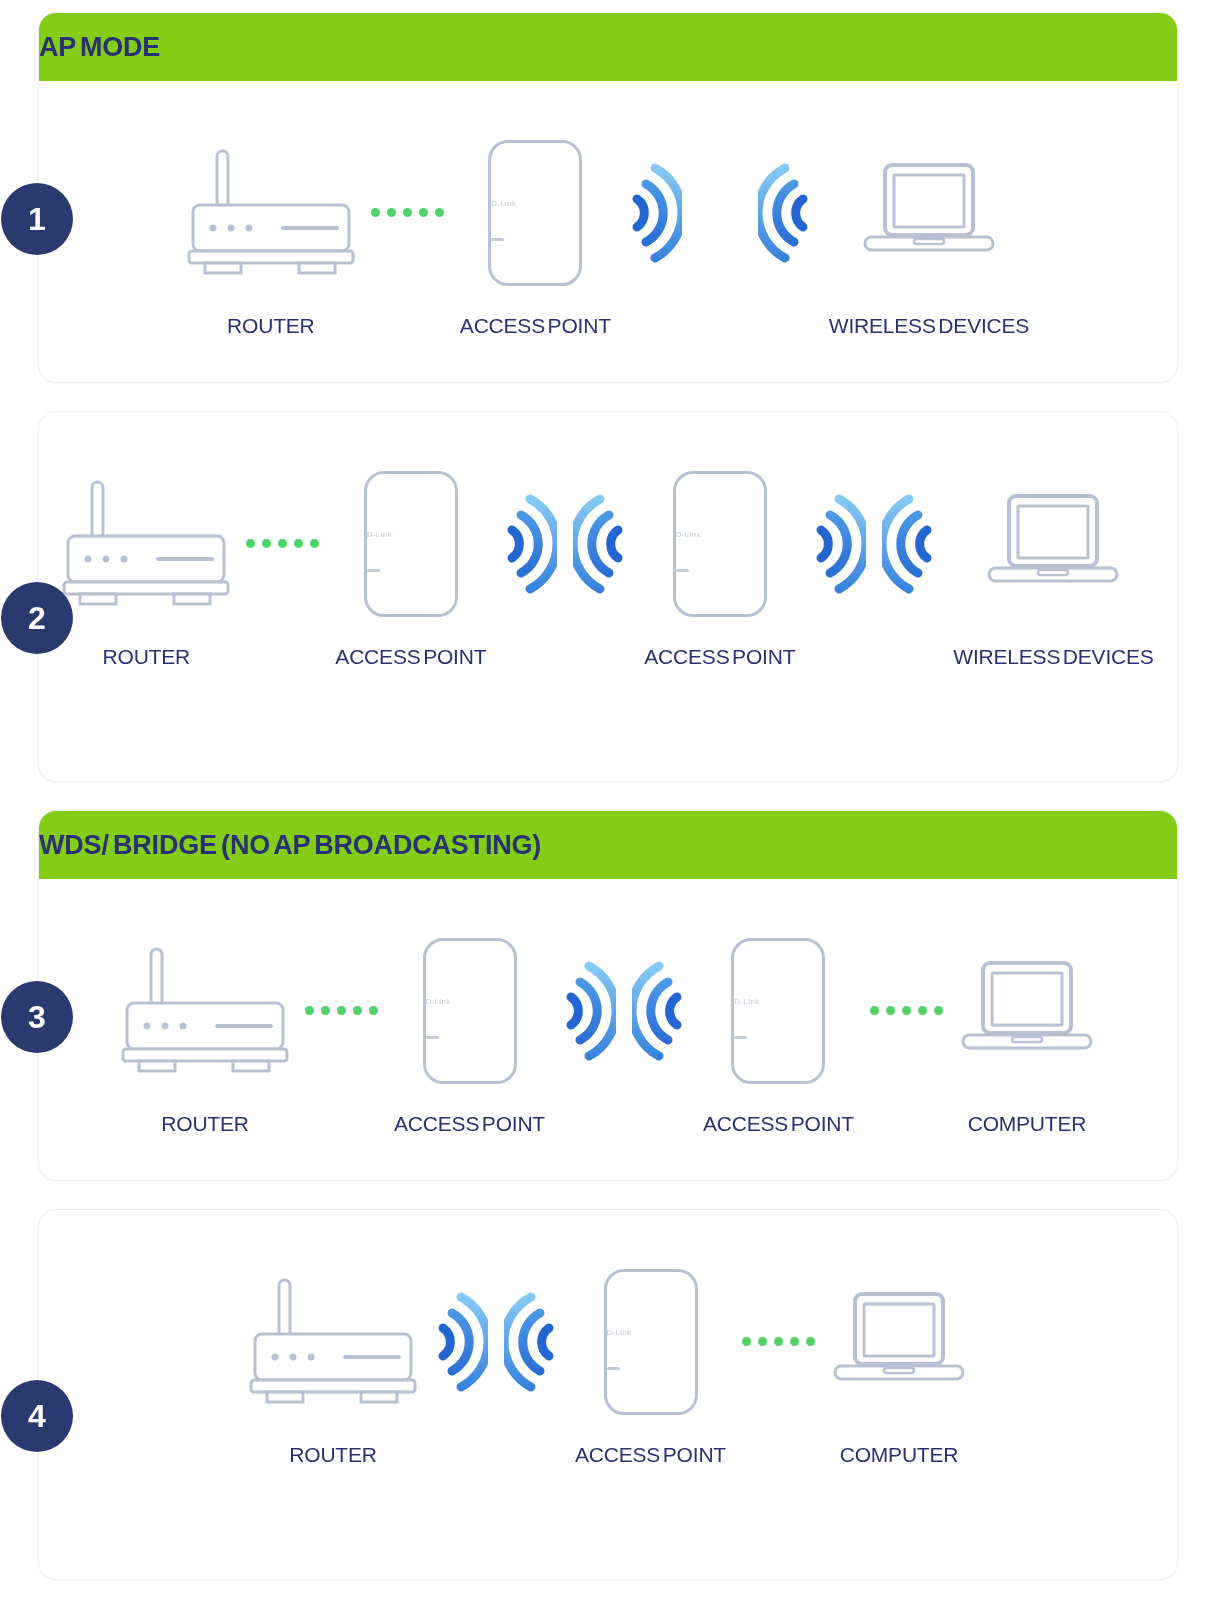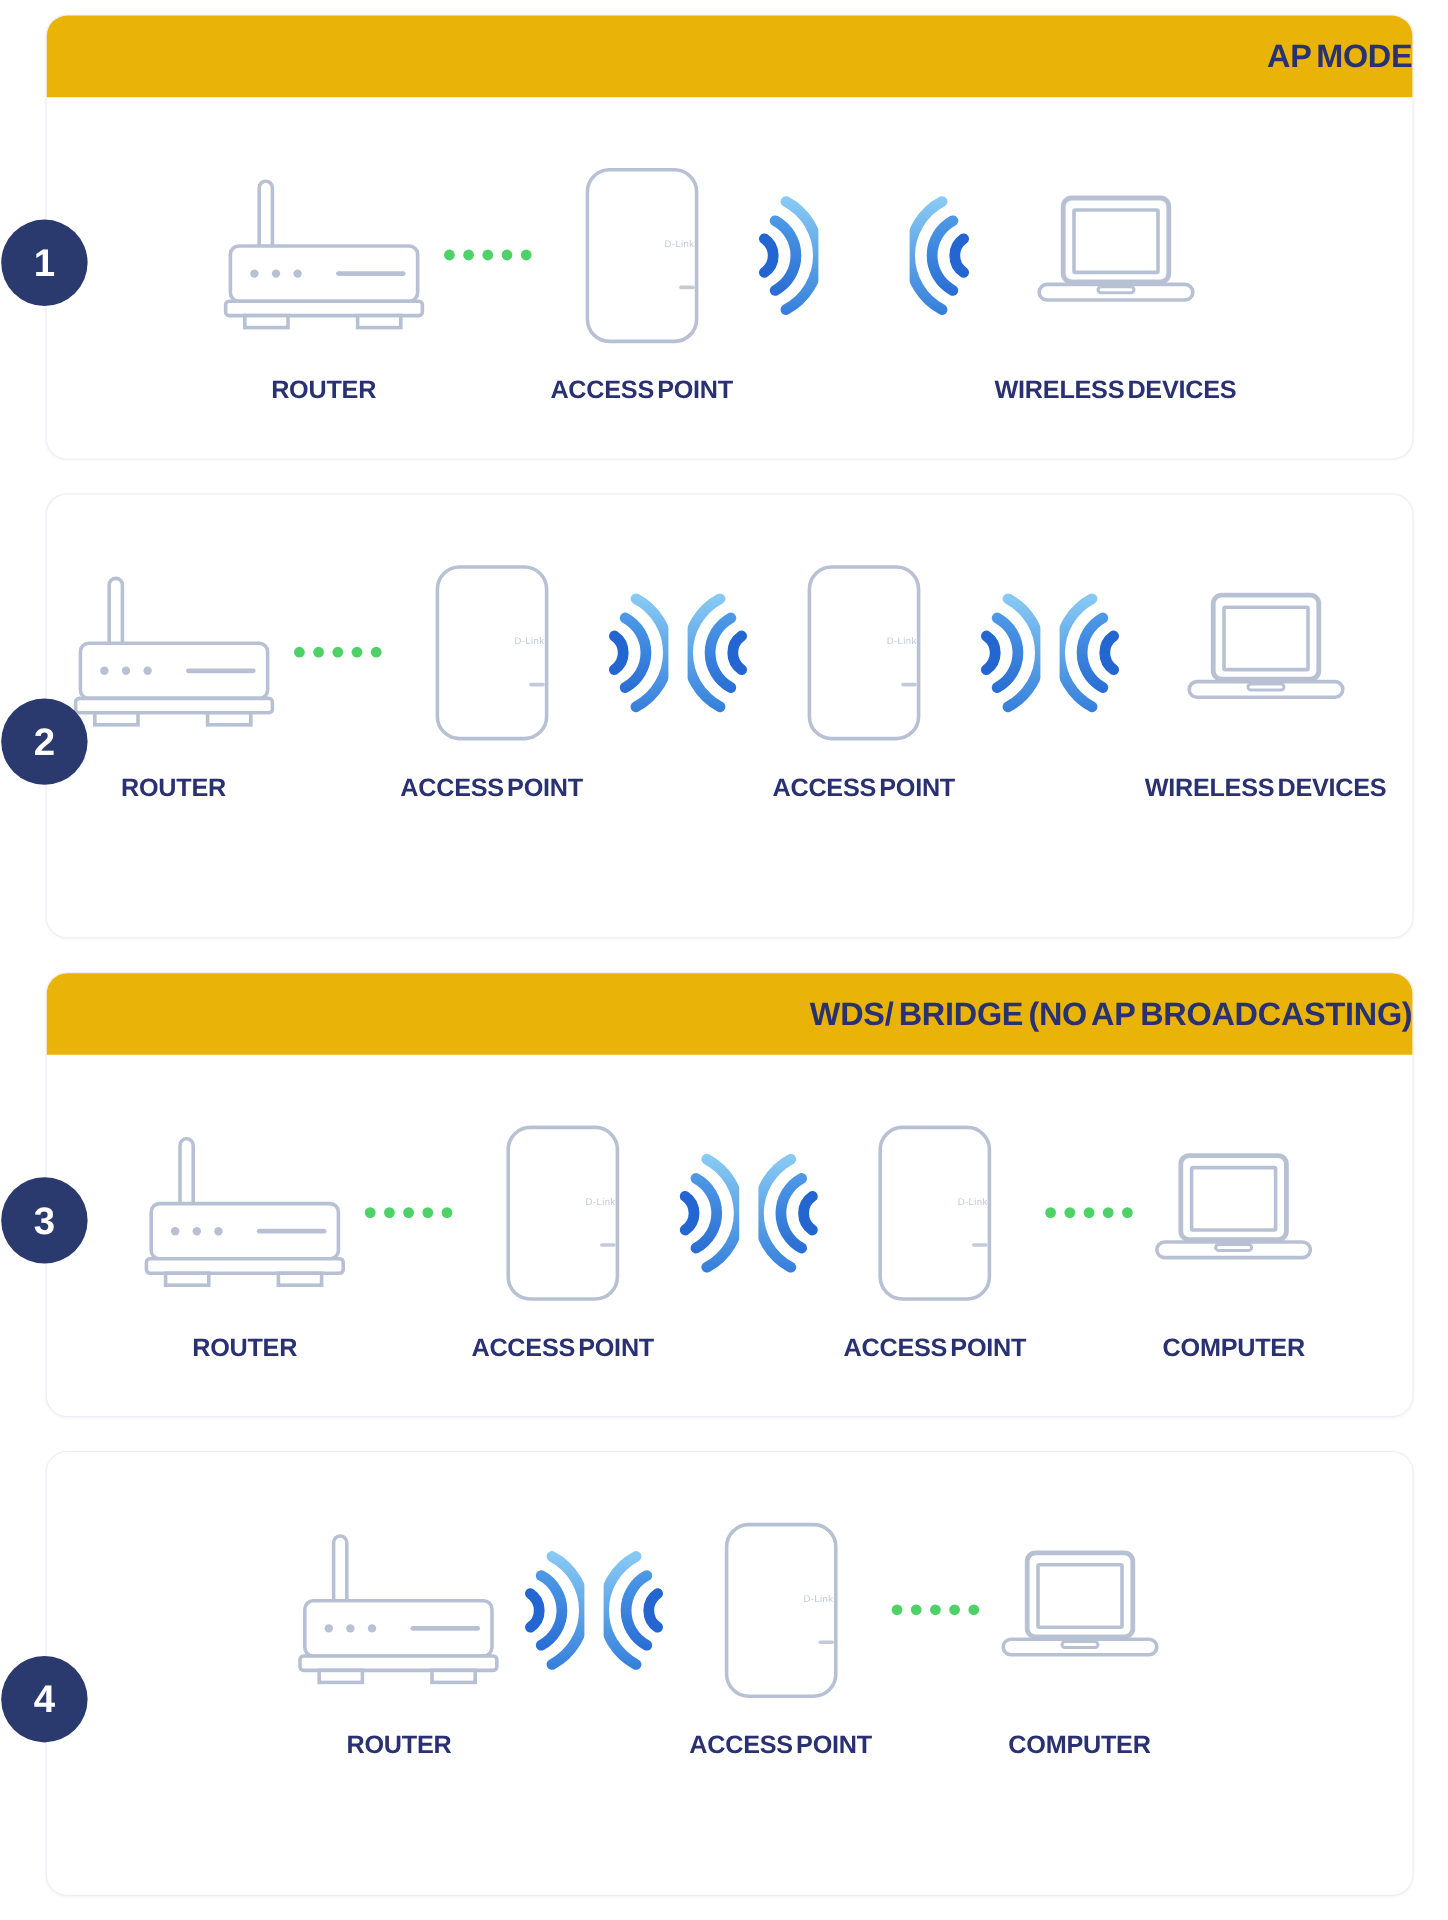--- a/index.html
+++ b/index.html
@@ -19,23 +19,23 @@
     position:relative;
     width:1140px;height:371px;
     background:#ffffff;
     border:1px solid #edeff5;
     border-radius:18px;
     box-sizing:border-box;
     box-shadow:0 1px 2px rgba(40,50,113,0.04);
   }
   .panel-header{
     height:68px;
-    background:#eab308;
+    background:#84cc16;
     border-radius:17px 17px 0 0;
-    display:flex;align-items:center;justify-content:flex-end;
+    display:flex;align-items:center;justify-content:flex-start;
   }
   .panel-title{
     color:#283271;
     font-size:27px;font-weight:700;
     letter-spacing:-0.2px;word-spacing:-3px;
     white-space:nowrap;
   }
   .badge{
     position:absolute;left:-38px;top:170px;
     width:72px;height:72px;border-radius:50%;
@@ -45,30 +45,30 @@
     z-index:2;
   }
   .row{
     display:flex;align-items:flex-start;justify-content:center;
     gap:16px;padding-top:44px;
   }
   .cell{display:flex;flex-direction:column;align-items:center;}
   .icon-box{height:175px;display:flex;align-items:center;justify-content:center;}
   .device-label{
     margin-top:14px;
-    font-size:21px;font-weight:700;
+    font-size:21px;font-weight:400;
     color:#2a3173;letter-spacing:-0.2px;word-spacing:-3px;
     white-space:nowrap;text-align:right;
   }
   .ap-device{
     box-sizing:border-box;
     width:94px;height:146px;
     border:3px solid #b8c1d3;border-radius:20px;
     background:#ffffff;
-    display:flex;flex-direction:column;align-items:flex-end;
+    display:flex;flex-direction:column;align-items:flex-start;
     padding-top:56px;
   }
   .ap-logo{font-size:8px;color:#c3cad8;letter-spacing:0.3px;}
   .ap-dash{width:13px;height:3px;border-radius:2px;background:#c3cad8;margin-top:30px;}
   .dots{display:flex;gap:7px;align-items:center;}
   .dot{width:9px;height:9px;border-radius:50%;background:#4ed268;}
   .waves.flip svg{transform:scaleX(-1);}
   .spacer{width:44px;height:175px;}
   svg{display:block;}
 </style>

